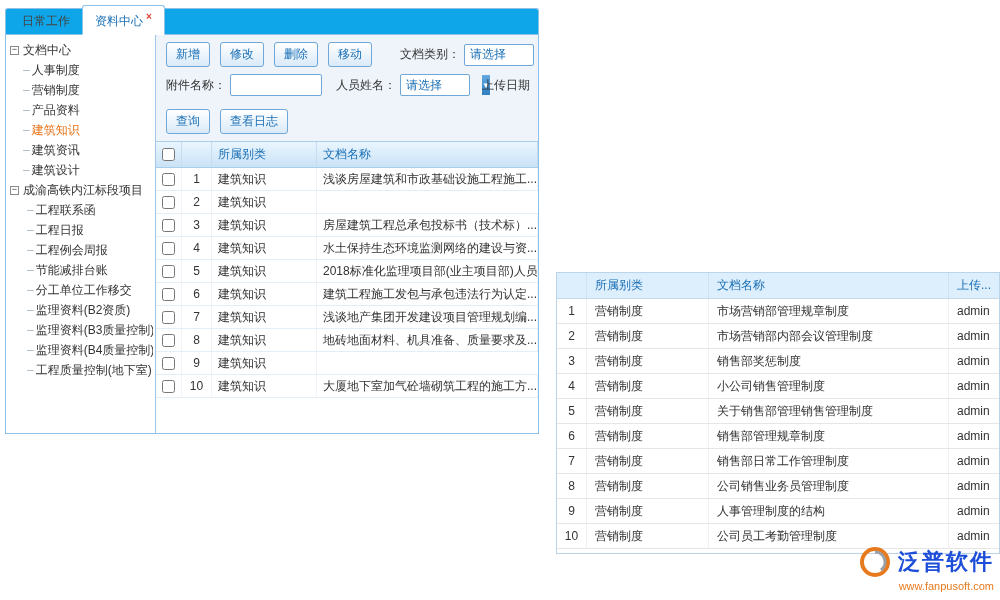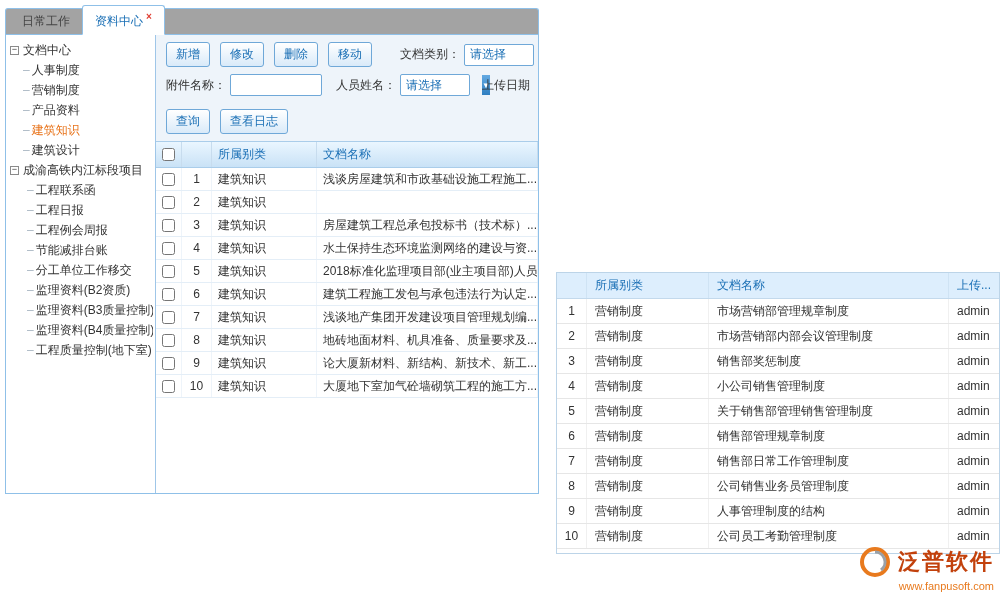--- a/index.html
+++ b/index.html
@@ -2,29 +2,29 @@
 <html><head>
 <meta charset="utf-8">
 <style>
   * { box-sizing: border-box; margin: 0; padding: 0; }
   html, body { width: 1000px; height: 600px; overflow: hidden; background: #fff;
     font-family: "Liberation Sans", sans-serif; font-size: 12px; color: #333; }
   body { position: relative; }
 
   
   .panel1 { position: absolute; left: 5px; top: 8px; width: 534px; height: 390px; }
-  .tabstrip { display: flex; align-items: flex-end; height: 26px; background: #a3a3a3;
+  .tabstrip { display: flex; align-items: flex-end; height: 26px; background: #0ea5e9;
     border: 1px solid #8fc0e8; border-bottom: none; border-radius: 3px 3px 0 0; padding: 0 4px; }
   .tab { padding: 5px 12px 4px 12px; color: #444; cursor: pointer; white-space: nowrap; }
   .tab.active { background: #fff; border: 1px solid #8fc0e8; border-bottom: 1px solid #fff;
     margin-bottom: -1px; border-radius: 3px 3px 0 0; color: #1a6fb5; z-index: 2; position: relative; }
   .tab-close { color: #e03c31; font-weight: bold; font-size: 10px; margin-left: 3px;
     vertical-align: super; cursor: pointer; }
 
-  .panel1-body { display: flex; height: 460px; border: 1px solid #8fc0e8; background: #fff; }
+  .panel1-body { display: flex; height: 400px; border: 1px solid #8fc0e8; background: #fff; }
 
   .sidebar { width: 150px; border-right: 1px solid #9fc6e8; padding: 5px 2px 2px 4px;
     overflow: hidden; background: #fff; }
   .tree-root { display: flex; align-items: center; gap: 4px; height: 20px; white-space: nowrap; cursor: pointer; }
   .expander { width: 9px; height: 9px; border: 1px solid #8a8a8a; background: #fff; flex: 0 0 9px;
     display: inline-flex; align-items: center; justify-content: center; font-size: 9px; line-height: 1; color: #333; }
   .expander::before { content: "\2212"; margin-top: -1px; }
   .tree-children { margin-left: 13px; }
   .tree-children.lvl2 { margin-left: 17px; }
   .tree-item { display: flex; align-items: center; gap: 2px; height: 20px; white-space: nowrap; cursor: pointer; overflow: hidden; }
@@ -72,21 +72,21 @@
   .p2-row { display: flex; height: 25px; align-items: center; border-bottom: 1px solid #e6e6e6; background: #fff; }
   .p2-row > span { border-right: 1px solid #f0f0f0; height: 100%; display: flex; align-items: center; overflow: hidden; }
   .r-num { width: 30px; flex: 0 0 30px; justify-content: center; }
   .r-cat { width: 122px; flex: 0 0 122px; padding-left: 8px; }
   .r-name { width: 240px; flex: 0 0 240px; padding-left: 8px; white-space: nowrap; }
   .r-up { width: 78px; flex: 0 0 78px; padding-left: 8px; white-space: nowrap; }
 
   
   .brand { position: absolute; right: 6px; bottom: 8px; display: flex; flex-direction: column; align-items: flex-end; }
   .brand-row { display: flex; align-items: center; gap: 6px; }
-  .brand-name { font-size: 22px; font-weight: bold; color: #c2410c; letter-spacing: 2px; }
+  .brand-name { font-size: 22px; font-weight: bold; color: #1d4ed8; letter-spacing: 2px; }
   .brand-url { font-size: 11px; color: #e87a1e; margin-top: 1px; }
 </style>
 </head>
 <body>
 
 <div class="panel1">
 
   <div class="tabstrip">
     <div class="tab">
       <span>日常工作</span>
@@ -118,20 +118,24 @@
           <div class="tree-item">
             <span class="tree-dash"></span>
             <span class="tree-label">产品资料</span>
           </div>
 
           <div class="tree-item selected">
             <span class="tree-dash"></span>
             <span class="tree-label">建筑知识</span>
           </div>
 
+          <div class="tree-item">
+            <span class="tree-dash"></span>
+            <span class="tree-label">建筑资讯</span>
+          </div>
 
           <div class="tree-item">
             <span class="tree-dash"></span>
             <span class="tree-label">建筑设计</span>
           </div>
         </div>
 
       <div class="tree-root">
         <span class="expander"></span>
         <span class="tree-label">成渝高铁内江标段项目</span>
@@ -297,21 +301,20 @@
               <span class="c-cat">建筑知识</span>
               <span class="c-name">地砖地面材料、机具准备、质量要求及...</span>
             </div>
 
             <div class="trow">
               <span class="c-check">
                 <input type="checkbox" style="">
               </span>
               <span class="c-num">9</span>
               <span class="c-cat">建筑知识</span>
-              <span class="c-name">论大厦新材料、新结构、新技术、新工...</span>
             </div>
 
             <div class="trow">
               <span class="c-check">
                 <input type="checkbox" style="">
               </span>
               <span class="c-num">10</span>
               <span class="c-cat">建筑知识</span>
               <span class="c-name">大厦地下室加气砼墙砌筑工程的施工方...</span>
             </div>

